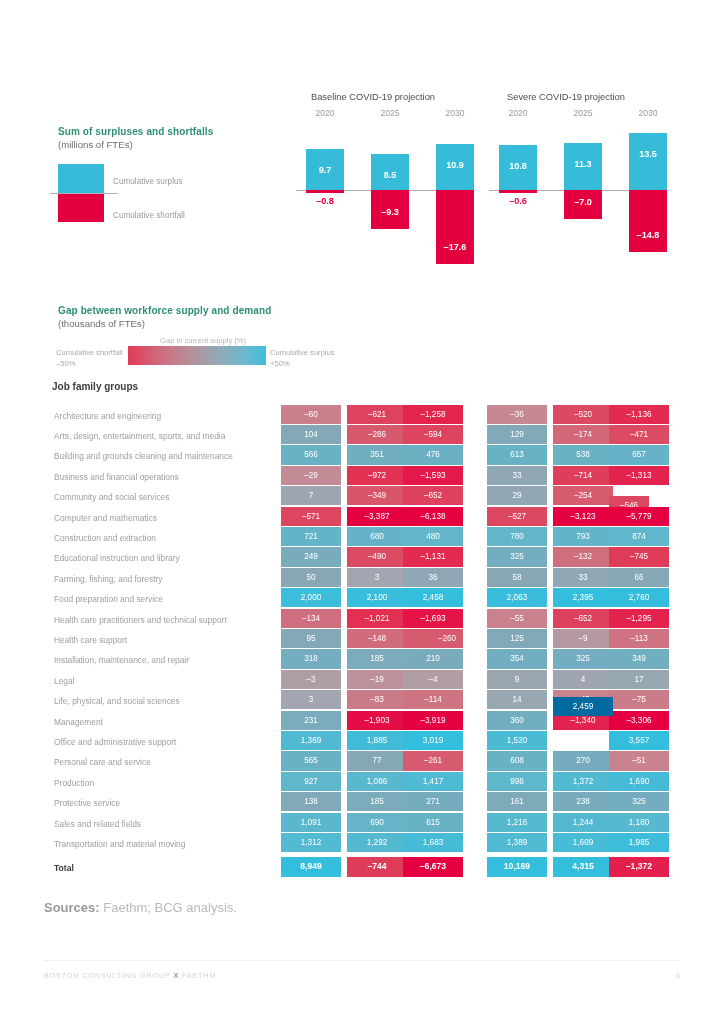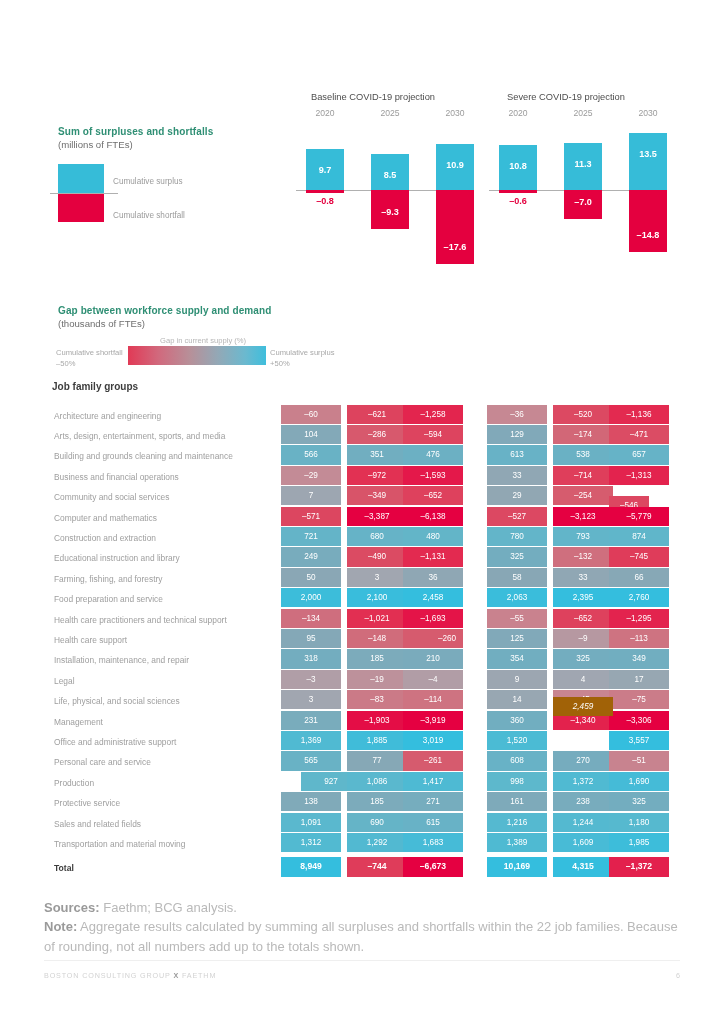--- a/index.html
+++ b/index.html
@@ -281,31 +281,31 @@
       <div class="cell" style="left: 347px; width: 60px; top: 710.5px; background: rgb(228, 13, 70);">–1,903</div>
       <div class="cell" style="left: 403px; width: 60px; top: 710.5px; background: rgb(229, 0, 65);">–3,919</div>
       <div class="cell" style="left: 487px; width: 60px; top: 710.5px; background: rgb(113, 174, 192);">360</div>
       <div class="cell" style="left: 553px; width: 60px; top: 710.5px; background: rgb(227, 34, 77);">–1,340</div>
       <div class="cell" style="left: 609px; width: 60px; top: 710.5px; background: rgb(229, 0, 65);">–3,306</div>
       <div class="row-label" style="top: 737.9px;">Office and administrative support</div>
       <div class="cell" style="left: 281px; width: 60px; top: 730.9px; background: rgb(80, 186, 210);">1,369</div>
       <div class="cell" style="left: 347px; width: 60px; top: 730.9px; background: rgb(64, 188, 217);">1,885</div>
       <div class="cell" style="left: 403px; width: 60px; top: 730.9px; background: rgb(52, 190, 222);">3,019</div>
       <div class="cell" style="left: 487px; width: 60px; top: 730.9px; background: rgb(75, 187, 212);">1,520</div>
-      <div class="cell" style="left: 553px; width: 60px; top: 697px; background: #a16207; font-style: italic;">2,459</div>
+      <div class="cell" style="left: 553px; width: 60px; top: 697px; background: #0369a1;">2,459</div>
       <div class="cell" style="left: 609px; width: 60px; top: 730.9px; background: rgb(52, 190, 222);">3,557</div>
       <div class="row-label" style="top: 758.3px;">Personal care and service</div>
       <div class="cell" style="left: 281px; width: 60px; top: 751.3px; background: rgb(105, 178, 197);">565</div>
       <div class="cell" style="left: 347px; width: 60px; top: 751.3px; background: rgb(134, 168, 182);">77</div>
       <div class="cell" style="left: 403px; width: 60px; top: 751.3px; background: rgb(214, 91, 110);">–261</div>
       <div class="cell" style="left: 487px; width: 60px; top: 751.3px; background: rgb(104, 178, 198);">608</div>
       <div class="cell" style="left: 553px; width: 60px; top: 751.3px; background: rgb(118, 172, 190);">270</div>
       <div class="cell" style="left: 609px; width: 60px; top: 751.3px; background: rgb(200, 131, 143);">–51</div>
       <div class="row-label" style="top: 778.7px;">Production</div>
-      <div class="cell" style="left: 281px; width: 60px; top: 771.7px; background: rgb(95, 183, 203); margin-left: 20px;">927</div>
+      <div class="cell" style="left: 281px; width: 60px; top: 771.7px; background: rgb(95, 183, 203);">927</div>
       <div class="cell" style="left: 347px; width: 60px; top: 771.7px; background: rgb(90, 184, 206);">1,086</div>
       <div class="cell" style="left: 403px; width: 60px; top: 771.7px; background: rgb(78, 186, 211);">1,417</div>
       <div class="cell" style="left: 487px; width: 60px; top: 771.7px; background: rgb(93, 184, 204);">998</div>
       <div class="cell" style="left: 553px; width: 60px; top: 771.7px; background: rgb(80, 186, 210);">1,372</div>
       <div class="cell" style="left: 609px; width: 60px; top: 771.7px; background: rgb(69, 187, 215);">1,690</div>
       <div class="row-label" style="top: 799.1px;">Protective service</div>
       <div class="cell" style="left: 281px; width: 60px; top: 792.1px; background: rgb(128, 170, 185);">138</div>
       <div class="cell" style="left: 347px; width: 60px; top: 792.1px; background: rgb(124, 171, 187);">185</div>
       <div class="cell" style="left: 403px; width: 60px; top: 792.1px; background: rgb(118, 173, 190);">271</div>
       <div class="cell" style="left: 487px; width: 60px; top: 792.1px; background: rgb(126, 170, 186);">161</div>
@@ -330,23 +330,20 @@
       <div class="cell total-cell" style="left: 347px; width: 60px; top: 857.3px; background: rgb(223, 60, 90);">–744</div>
       <div class="cell total-cell" style="left: 403px; width: 60px; top: 857.3px; background: rgb(229, 0, 65);">–6,673</div>
       <div class="cell total-cell" style="left: 487px; width: 60px; top: 857.3px; background: rgb(52, 190, 222);">10,169</div>
       <div class="cell total-cell" style="left: 553px; width: 60px; top: 857.3px; background: rgb(52, 190, 222);">4,315</div>
       <div class="cell total-cell" style="left: 609px; width: 60px; top: 857.3px; background: rgb(227, 32, 77);">–1,372</div>
     </div>
 
   <div class="fn" style="top:898px;">
     <b>Sources:</b><span> Faethm; BCG analysis.</span>
   </div>
-  <div class="fn" style="top:917px;">
-    <b>Note:</b><span> Aggregate results calculated by summing all surpluses and shortfalls within the 22 job families. Because of rounding, not all numbers add up to the totals shown.</span>
-  </div>
 
   <div class="footer-line"></div>
   <div class="footer-left">
     <span>BOSTON CONSULTING GROUP</span>
     <span class="x">X</span>
     <span>FAETHM</span>
   </div>
   <div class="footer-right">6</div>
 
 </div>

